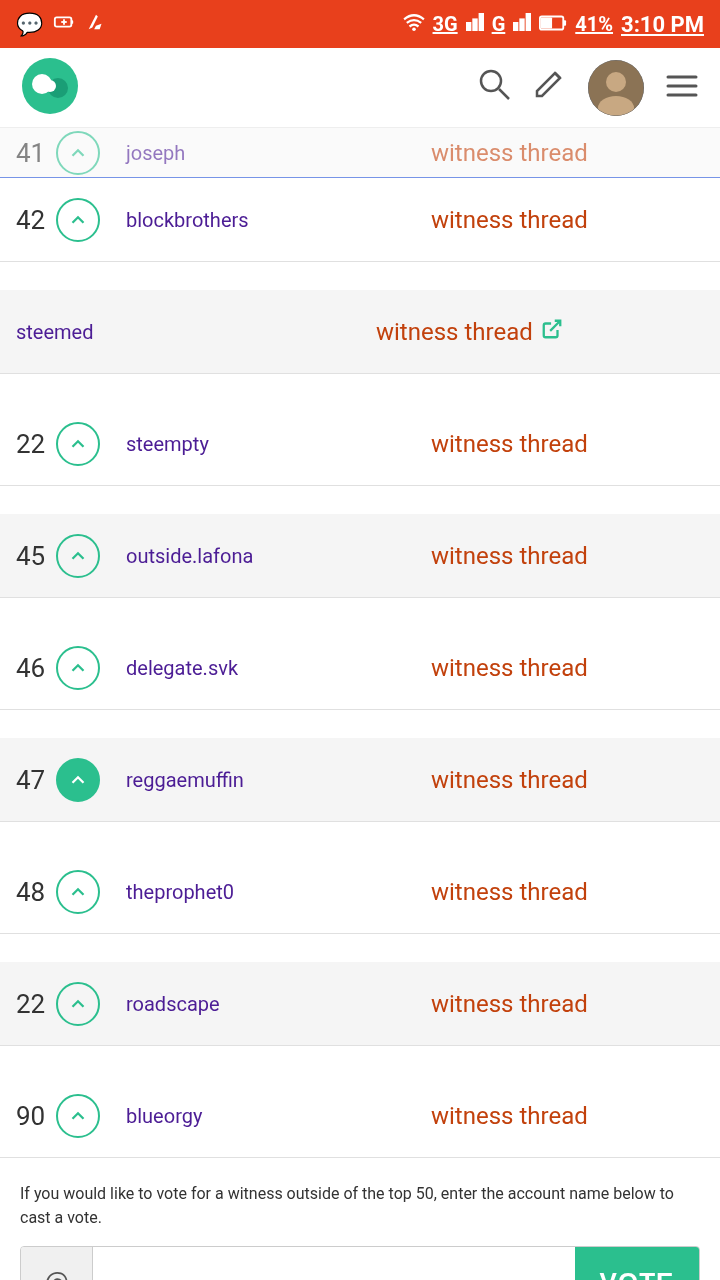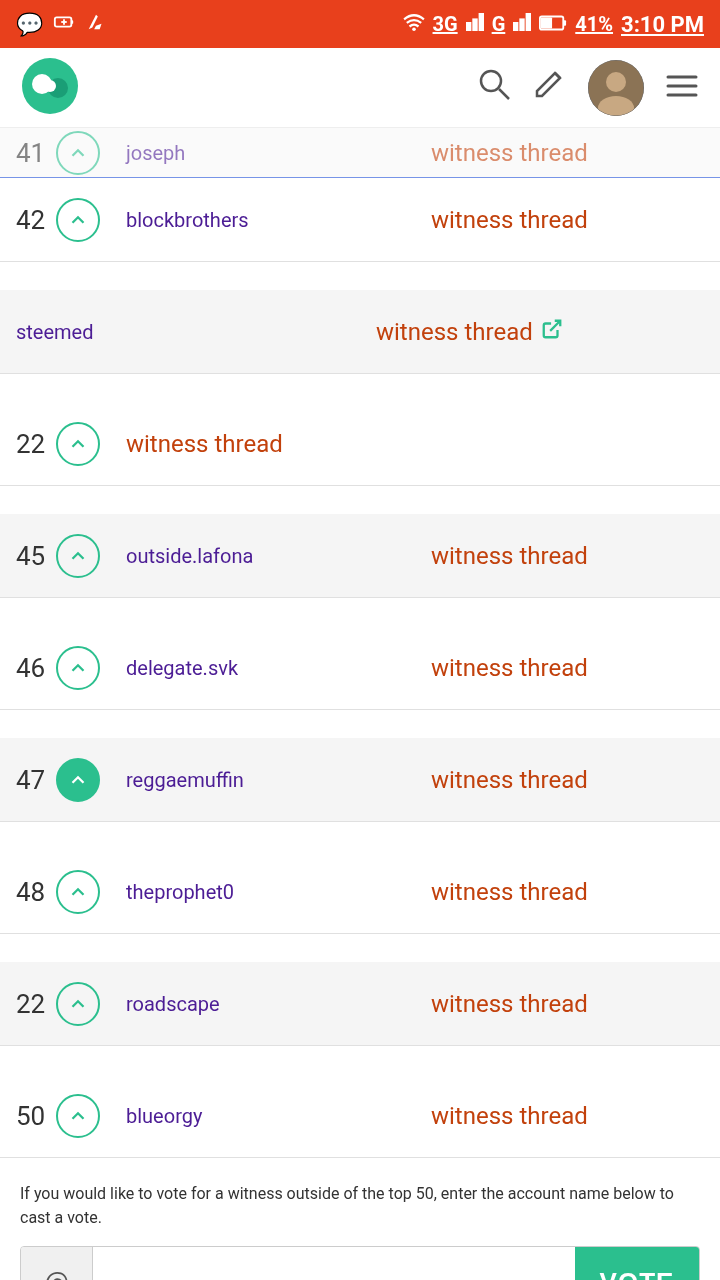--- a/index.html
+++ b/index.html
@@ -371,20 +371,21 @@
     </div>
     <div class="witness-row">
       <div class="rank-cell">
         <span class="rank-num">22</span>
         <div class="upvote-btn">
           <svg viewBox="0 0 24 24" fill="none" stroke="#2bbf8e" stroke-width="2.5">
             <polyline points="18 15 12 9 6 15"></polyline>
           </svg>
         </div>
       </div>
+      <div class="name-cell">steempty</div>
       <div class="thread-cell">
         <span>witness thread</span>
       </div>
     </div>
     <div class="witness-row">
       <div class="rank-cell">
         <span class="rank-num">45</span>
         <div class="upvote-btn">
           <svg viewBox="0 0 24 24" fill="none" stroke="#2bbf8e" stroke-width="2.5">
             <polyline points="18 15 12 9 6 15"></polyline>
@@ -447,21 +448,21 @@
           </svg>
         </div>
       </div>
       <div class="name-cell">roadscape</div>
       <div class="thread-cell">
         <span>witness thread</span>
       </div>
     </div>
     <div class="witness-row">
       <div class="rank-cell">
-        <span class="rank-num">50</span>
+        <span class="rank-num">90</span>
         <div class="upvote-btn">
           <svg viewBox="0 0 24 24" fill="none" stroke="#2bbf8e" stroke-width="2.5">
             <polyline points="18 15 12 9 6 15"></polyline>
           </svg>
         </div>
       </div>
       <div class="name-cell">blueorgy</div>
       <div class="thread-cell">
         <span>witness thread</span>
       </div>

